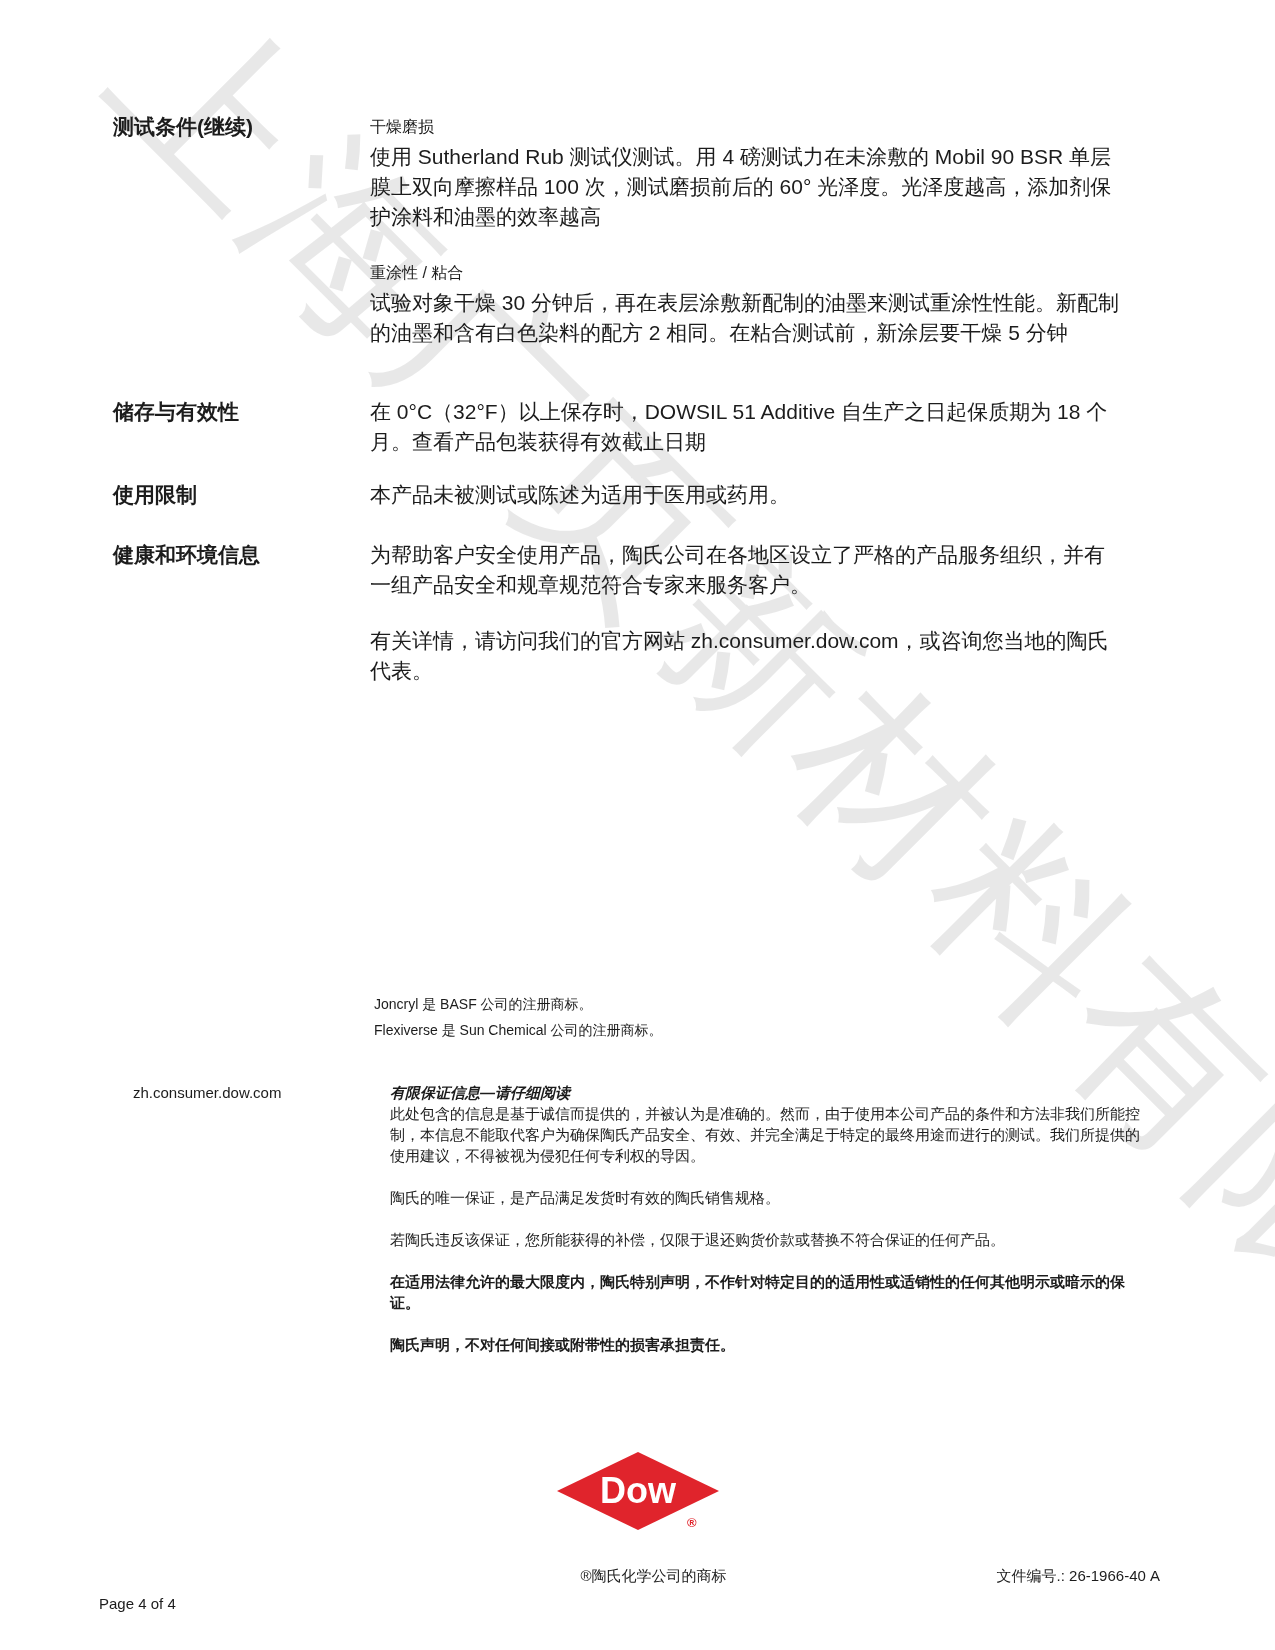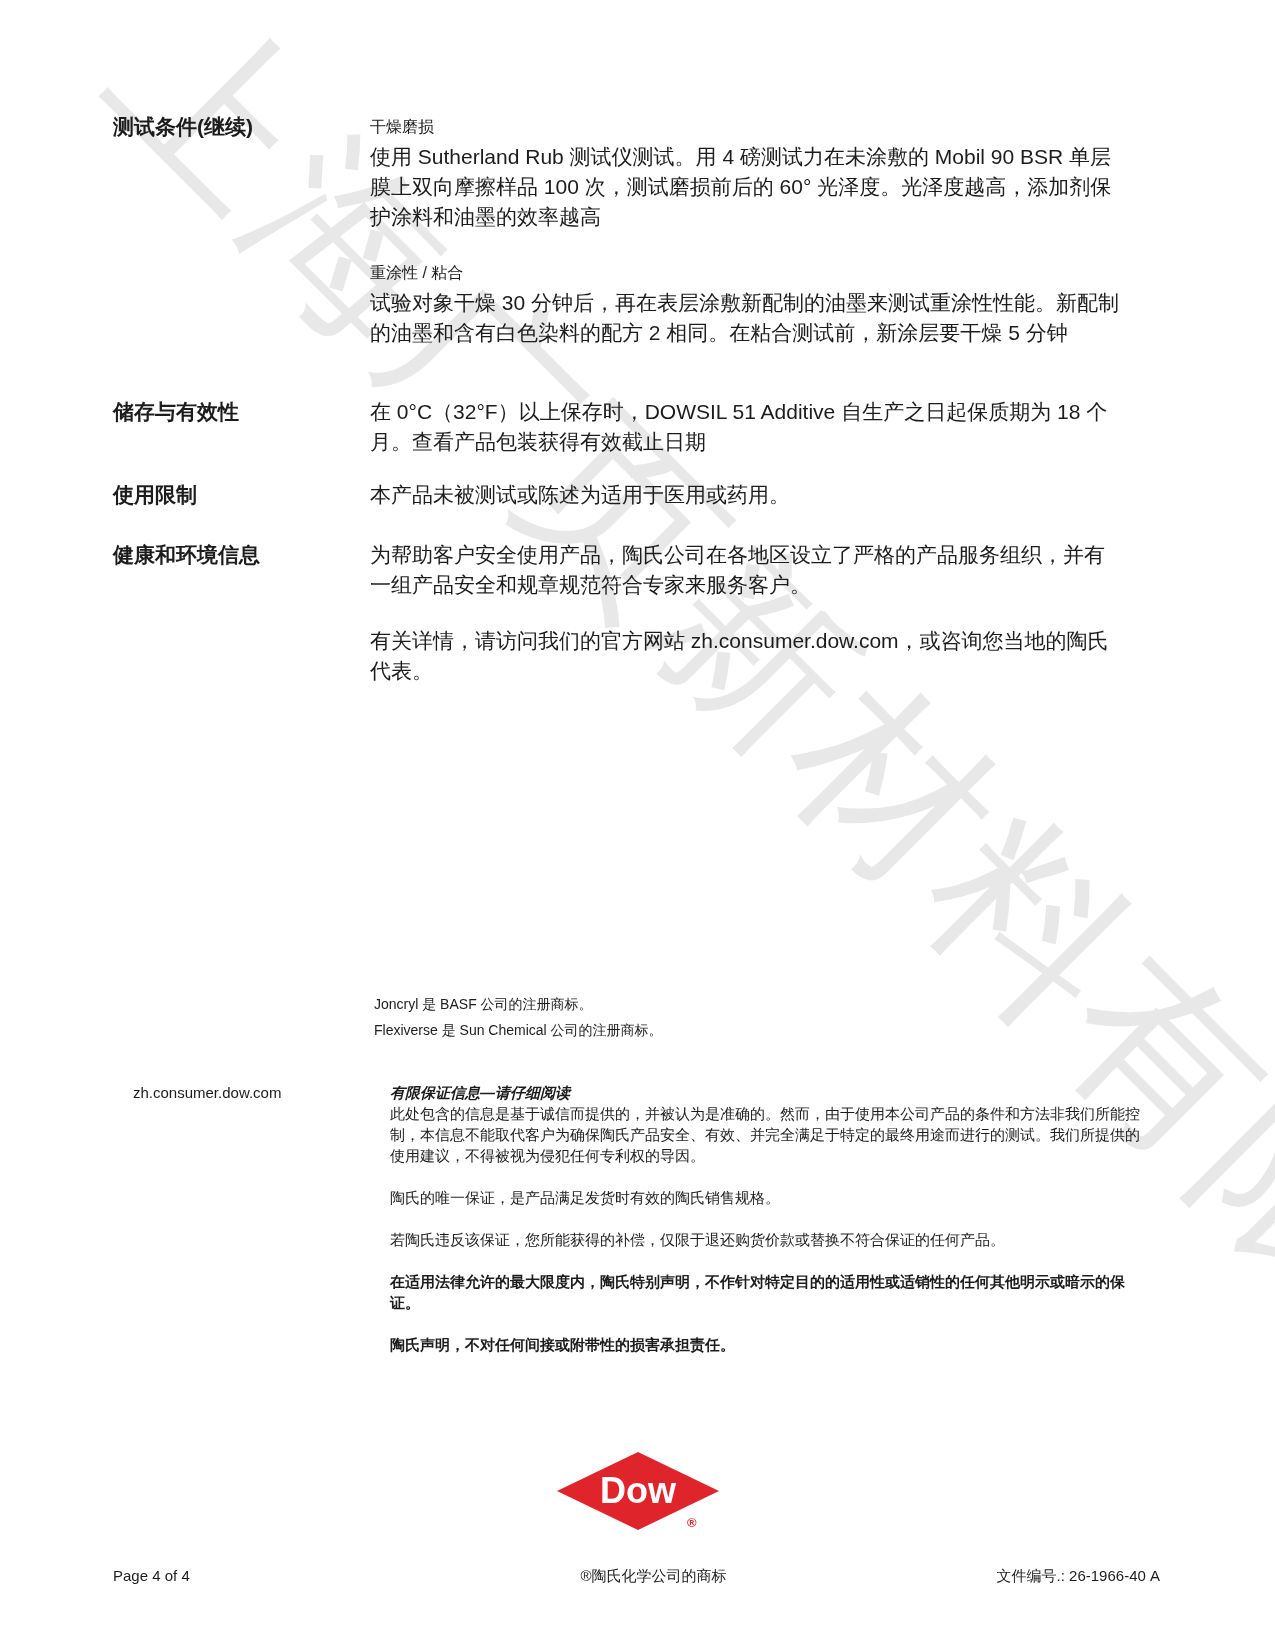--- a/index.html
+++ b/index.html
@@ -101,21 +101,21 @@
     color:#e0242c;
     font-weight:bold;
   }
   .footer-item{
     position:absolute;
     top:1566px;
     font-size:15px;
     line-height:20px;
     z-index:1;
   }
-  .footer-left{left:113px;}
+  .footer-left{left:99px;margin-top:28px;}
   .footer-center{left:16px;width:100%;text-align:center;}
   .footer-right{right:115px;}
 </style>
 </head>
 <body>
 
 <div class="page">
 
   <div class="watermark">上海广页新材料有限公司</div>
 

